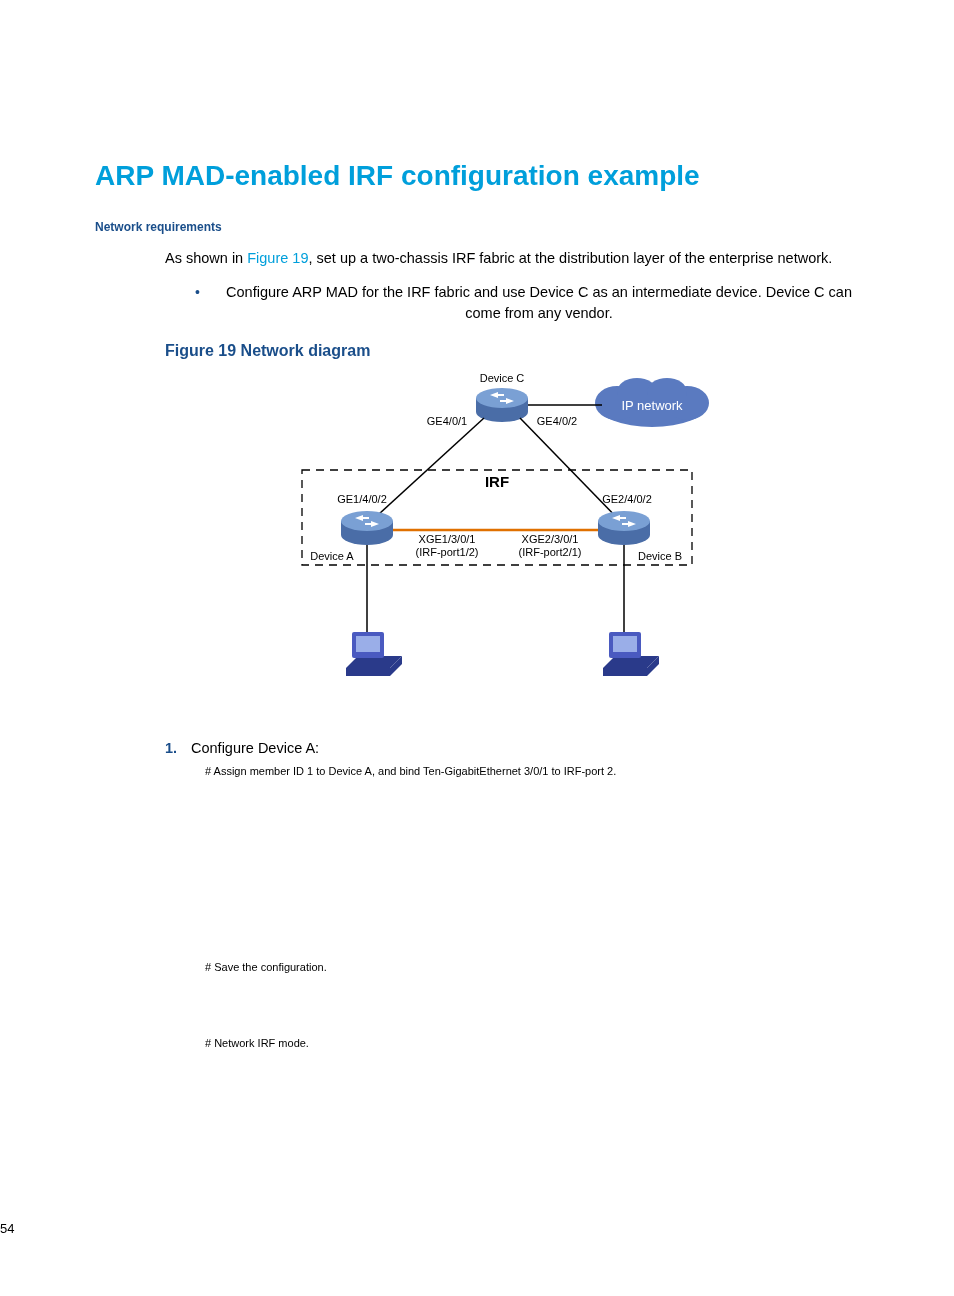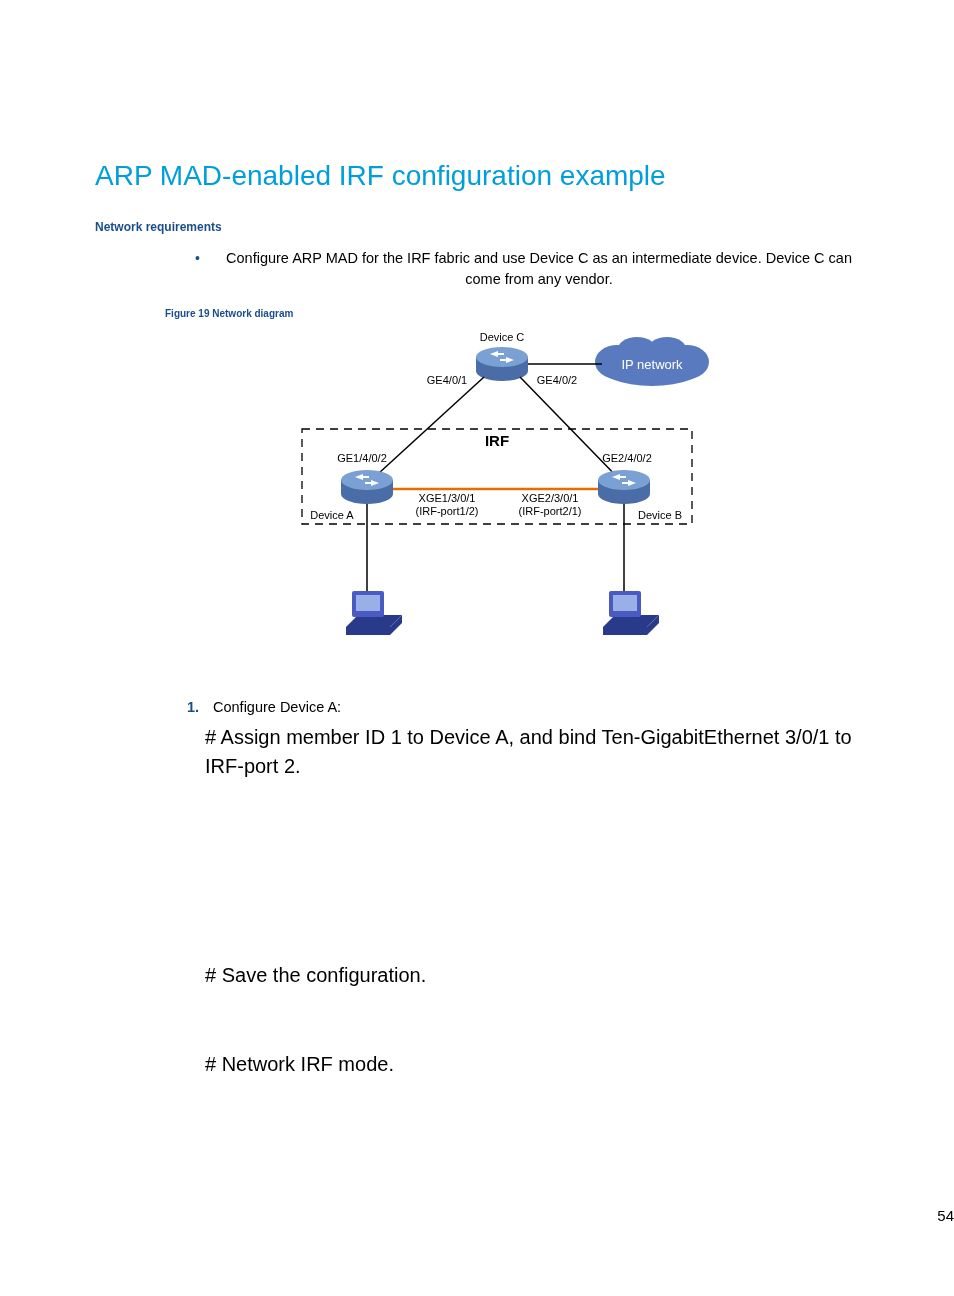--- a/index.html
+++ b/index.html
@@ -9,21 +9,21 @@
     width: 954px;
     height: 1296px;
     position: relative;
     color: #000;
   }
   .page {
     padding: 160px 95px 40px 95px;
   }
   h1 {
     color: #009fdb;
-    font-weight: 400;
+    font-weight: 700;
     font-size: 28px;
     margin-bottom: 28px;
   }
   h2 {
     color: #1a4e8a;
     font-weight: bold;
     font-size: 12px;
     margin-bottom: 14px;
   }
   .intro {
@@ -50,58 +50,58 @@
     content: "•";
     color: #1a4e8a;
     position: absolute;
     left: 0;
     top: 0;
     font-size: 14px;
   }
   .fig-caption {
     color: #1a4e8a;
     font-weight: bold;
-    font-size: 10px;
+    font-size: 16px;
     margin-left: 70px;
     margin-bottom: 10px;
   }
   .diagram-wrap {
     margin-left: 70px;
     margin-bottom: 40px;
   }
   svg.diagram {
     display: block;
     margin: 0 auto;
   }
   .ol-item {
     font-size: 14.5px;
-    margin-left: 92px;
+    margin-left: 70px;
     margin-bottom: 8px;
   }
   .ol-item .num {
     color: #1a4e8a;
     font-weight: bold;
     display: inline-block;
     width: 26px;
   }
   .step-note {
     margin-left: 110px;
-    font-size: 20px;
+    font-size: 11px;
     margin-bottom: 10px;
     line-height: 1.45;
   }
   .gap-small { height: 170px; }
   .gap-med { height: 50px; }
   .page-num {
     position: absolute;
-    bottom: 72px;
+    bottom: 60px;
     left: 0;
     width: 100%;
-    text-align: right;
-    font-size: 15px;
+    text-align: left;
+    font-size: 13px;
   }
   .router-body { fill: #4a6da7; }
   .router-top { fill: #7aa0d4; }
   .pc-body { fill: #2a3a8a; }
   .pc-screen { fill: #4a5ac0; }
   .cloud-fill { fill: #5a7ac0; }
   .link { stroke: #000; stroke-width: 1.5; fill: none; }
   .link-orange { stroke: #e07000; stroke-width: 2.5; fill: none; }
   .irf-box { stroke: #000; stroke-width: 1.3; stroke-dasharray: 8 6; fill: none; }
   .dlabel { font-family: Arial, Helvetica, sans-serif; font-size: 11px; fill: #000; }
@@ -110,20 +110,23 @@
 </style>
 </head>
 <body>
 
 <div class="page">
 
   <h1>ARP MAD-enabled IRF configuration example</h1>
 
   <h2>Network requirements</h2>
 
+  <p class="intro">
+    <span>As shown in </span><a href="#">Figure 19</a><span>, set up a two-chassis IRF fabric at the distribution layer of the enterprise network.</span>
+  </p>
 
   <ul class="bullets">
     <li>Configure ARP MAD for the IRF fabric and use Device C as an intermediate device. Device C can come from any vendor.</li>
   </ul>
 
   <div class="fig-caption">Figure 19 Network diagram</div>
 
   <div class="diagram-wrap">
     <svg class="diagram" width="480" height="330" viewBox="0 0 480 330">
 

